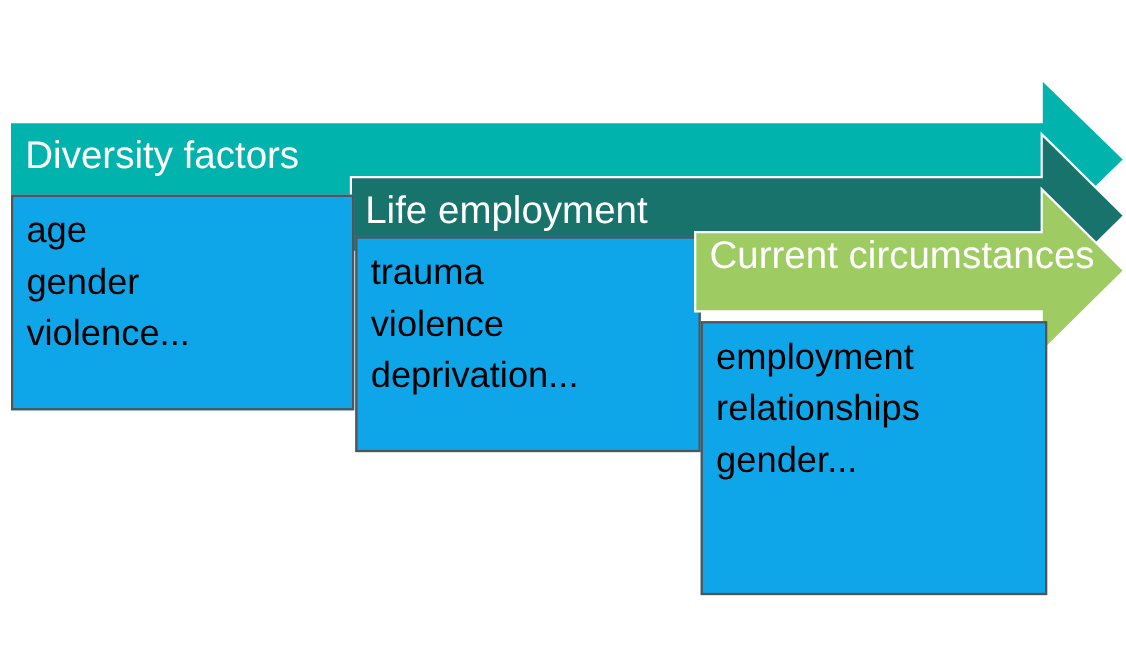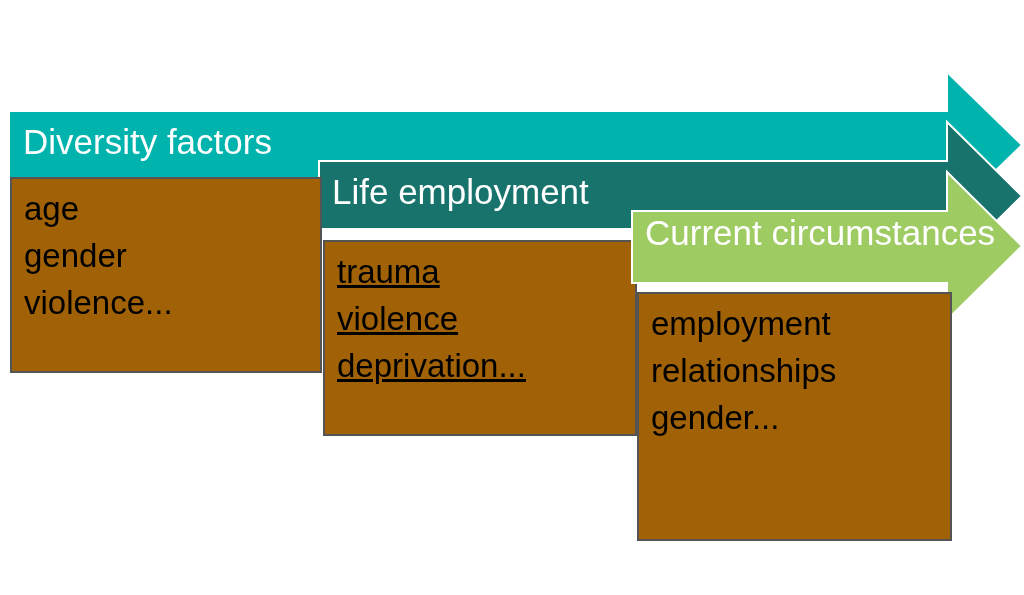--- a/index.html
+++ b/index.html
@@ -20,26 +20,26 @@
     left: 0;
     top: 0;
     width: 1024px;
     height: 595px;
   }
   .layer-back  { z-index: 1; }
   .layer-front { z-index: 3; }
   .list-box {
     position: absolute;
     box-sizing: border-box;
-    background: #a16207;
+    background: #0ea5e9;
     border: 2px solid #545454;
     padding: 6px 0 0 12px;
   }
   .box-1 { left: 10px;  top: 177px; width: 312px; height: 196px; z-index: 2; }
-  .box-2 { left: 323px; top: 240px; width: 314px; height: 196px; z-index: 2; text-decoration: underline; }
+  .box-2 { left: 323px; top: 215px; width: 314px; height: 196px; z-index: 2; }
   .box-3 { left: 637px; top: 292px; width: 315px; height: 249px; z-index: 4; }
   .list-item {
     font-size: 33px;
     line-height: 47px;
     color: #000000;
     white-space: nowrap;
   }
   .banner-label {
     position: absolute;
     z-index: 5;

